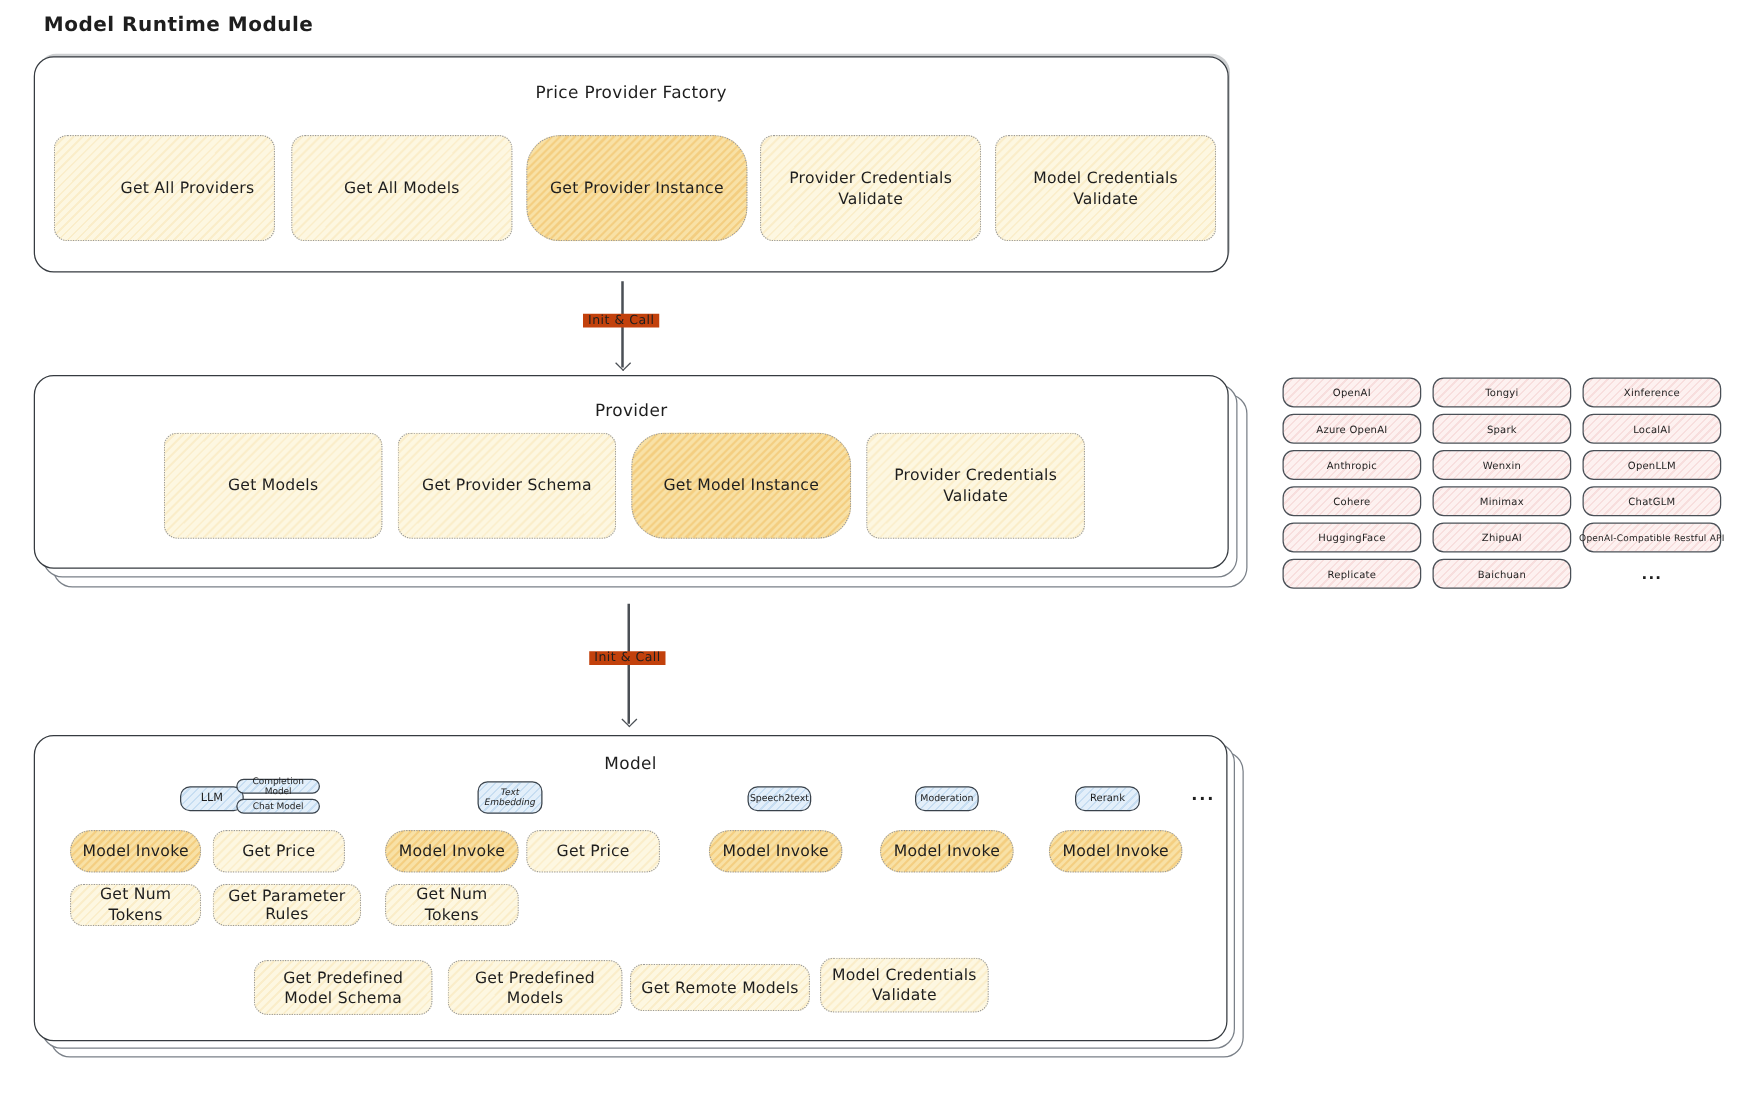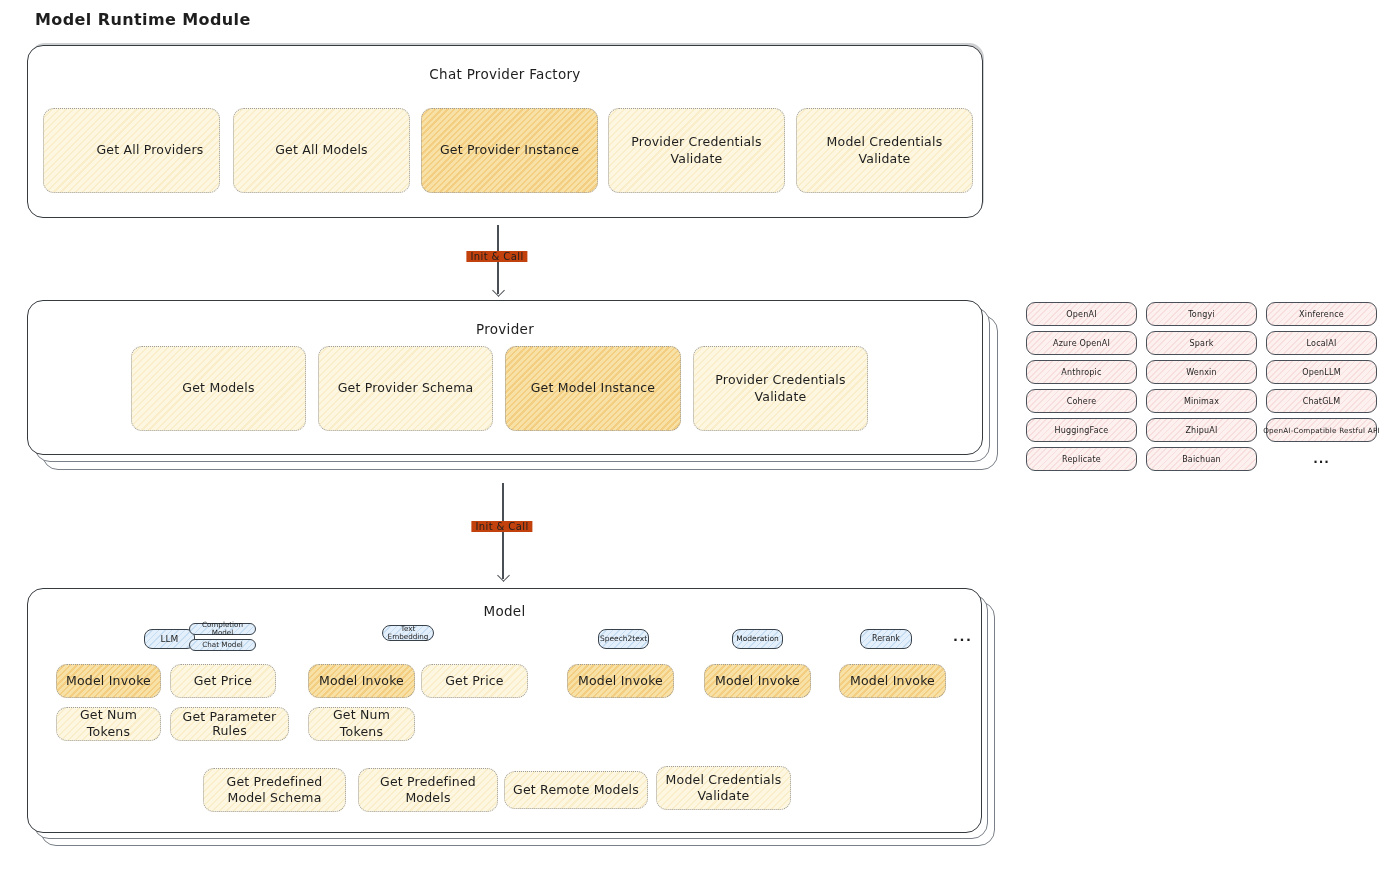--- a/index.html
+++ b/index.html
@@ -12,21 +12,21 @@
   .sheet{position:absolute;background:#fff;border:1.4px solid #7a8088;border-radius:16px;box-sizing:border-box;}
 
   .bigbox{position:absolute;background:#fff;border:1.6px solid #363b40;border-radius:16px;box-sizing:border-box;}
   .box-title{position:absolute;top:20px;left:0;width:100%;text-align:center;font-size:13.5px;letter-spacing:.3px;}
 
   
   .node{position:absolute;display:flex;align-items:center;justify-content:center;text-align:center;
         box-sizing:border-box;padding:3px 8px;border:1.4px dotted #9b9b9b;border-radius:11px;
         font-size:12.5px;line-height:1.35;letter-spacing:.2px;}
   .n-yellow{background:repeating-linear-gradient(135deg, rgba(240,196,104,0.20) 0 1.5px, rgba(255,255,255,0) 1.5px 5px), #fdf7e1;}
-  .n-hl{background:repeating-linear-gradient(135deg, rgba(236,170,58,0.35) 0 1.8px, rgba(255,255,255,0) 1.8px 4.4px), #f8e1a6;}
+  .n-hl{background:repeating-linear-gradient(135deg, rgba(236,170,58,0.35) 0 1.8px, rgba(255,255,255,0) 1.8px 4.4px), #f8e1a6;border-radius:27px;}
 
   
   .chip{position:absolute;display:flex;align-items:center;justify-content:center;text-align:center;
         box-sizing:border-box;border:1.3px solid #39424b;border-radius:8px;padding:1px 2px;
         background:repeating-linear-gradient(135deg, rgba(126,176,220,0.28) 0 1.3px, rgba(255,255,255,0) 1.3px 4.6px), #e3effa;
         font-size:8px;line-height:1.15;}
   .chip.sm{border-radius:6px;font-size:7.2px;}
   .ellipsis{position:absolute;font-size:13px;font-weight:700;letter-spacing:1.5px;}
 
   
@@ -49,21 +49,21 @@
   .factory-shadow{box-shadow:2px -3px 0 -1px rgba(130,135,140,.4);}
 </style>
 </head>
 <body>
 
 <div class="canvas">
 
   <div class="page-title">Model Runtime Module</div>
 
   <div class="bigbox factory-shadow" style="left:27px;top:45px;width:956px;height:173px;">
-    <div class="box-title">Chat Provider Factory</div>
+    <div class="box-title">Price Provider Factory</div>
     <div class="node n-yellow" style="left:15px;top:62px;width:177px;height:85px;padding-left:45px;">Get All Providers</div>
     <div class="node n-yellow" style="left:205px;top:62px;width:177px;height:85px;">Get All Models</div>
     <div class="node n-hl" style="left:393px;top:62px;width:177px;height:85px;">Get Provider Instance</div>
     <div class="node n-yellow" style="left:580px;top:62px;width:177px;height:85px;">Provider Credentials Validate</div>
     <div class="node n-yellow" style="left:768px;top:62px;width:177px;height:85px;">Model Credentials Validate</div>
   </div>
 
   <div class="varrow" style="left:497px;top:225px;height:69px;">
     <div class="vline"></div>
     <div class="ahead"></div>
@@ -108,21 +108,21 @@
   </div>
 
   <div class="sheet" style="left:40px;top:601px;width:955px;height:245px;"></div>
   <div class="sheet" style="left:33px;top:594px;width:955px;height:245px;"></div>
   <div class="bigbox" style="left:27px;top:588px;width:955px;height:245px;">
     <div class="box-title" style="top:14px;">Model</div>
 
     <div class="chip" style="left:104px;top:40px;width:51px;height:20px;font-size:9px;margin-left:12px;">LLM</div>
     <div class="chip sm" style="left:161px;top:34px;width:67px;height:12px;">Completion Model</div>
     <div class="chip sm" style="left:161px;top:50px;width:67px;height:12px;">Chat Model</div>
-    <div class="chip" style="left:354px;top:36px;width:52px;height:16px;font-size:7.2px;">Text Embedding</div>
+    <div class="chip" style="left:354px;top:36px;width:52px;height:26px;font-size:7.2px;font-style:italic;">Text Embedding</div>
     <div class="chip" style="left:570px;top:40px;width:51px;height:20px;font-size:7.5px;">Speech2text</div>
     <div class="chip" style="left:704px;top:40px;width:51px;height:20px;font-size:7.5px;">Moderation</div>
     <div class="chip" style="left:832px;top:40px;width:52px;height:20px;font-size:8px;">Rerank</div>
     <div class="ellipsis" style="left:925px;top:40px;">...</div>
 
     <div class="node n-hl" style="left:28px;top:75px;width:105px;height:34px;">Model Invoke</div>
     <div class="node n-yellow" style="left:142px;top:75px;width:106px;height:34px;">Get Price</div>
     <div class="node n-hl" style="left:280px;top:75px;width:107px;height:34px;">Model Invoke</div>
     <div class="node n-yellow" style="left:393px;top:75px;width:107px;height:34px;">Get Price</div>
     <div class="node n-hl" style="left:539px;top:75px;width:107px;height:34px;">Model Invoke</div>

